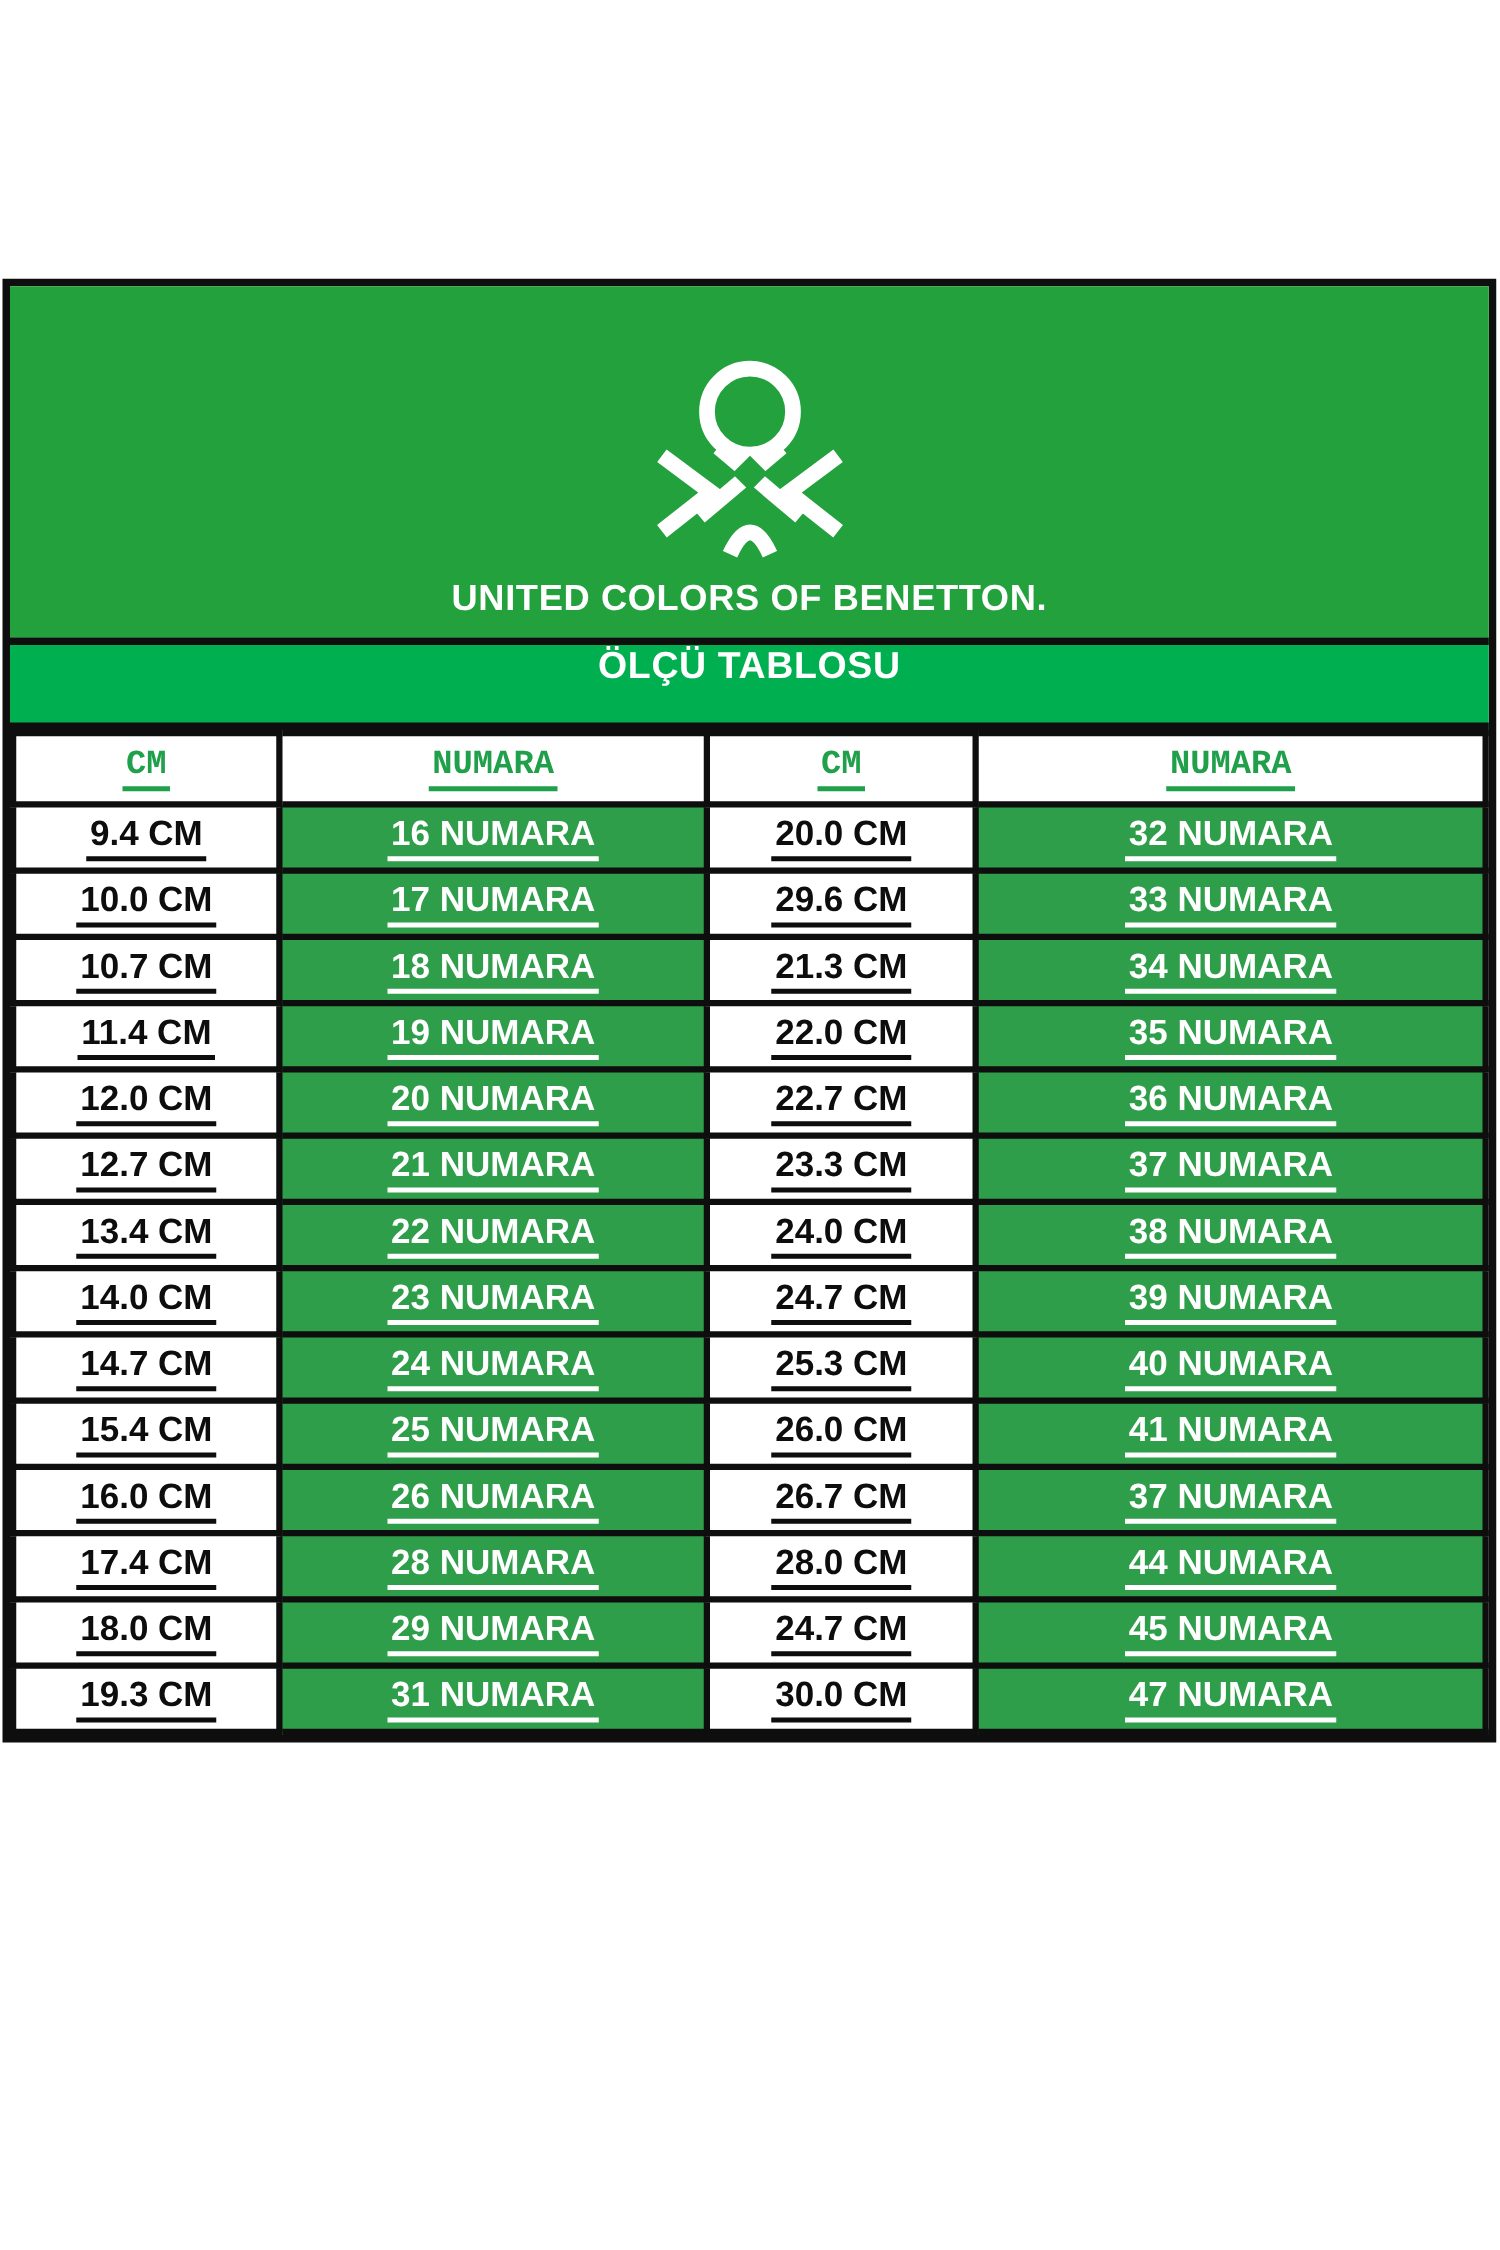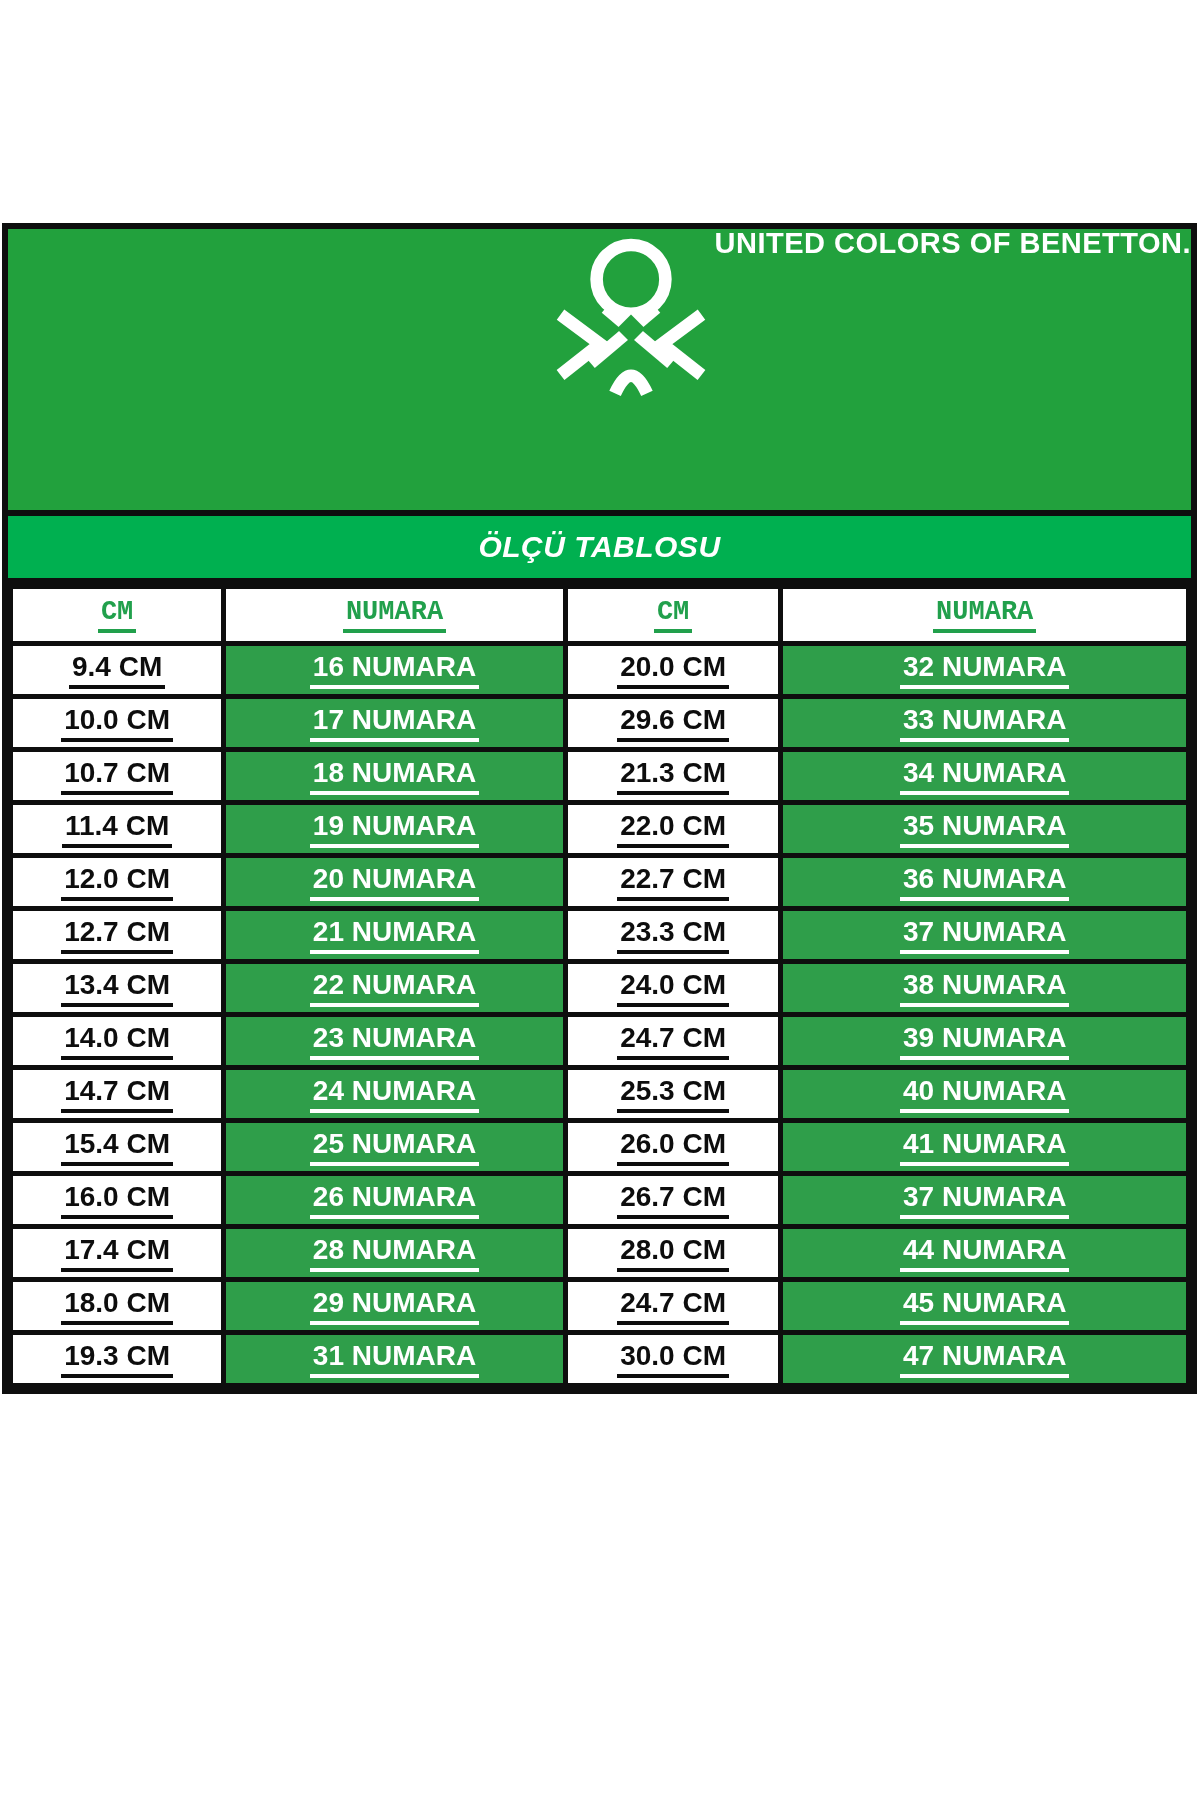--- a/index.html
+++ b/index.html
@@ -19,36 +19,36 @@
 
   .block{
     position:absolute; left:2px; top:223px; width:1195px;
     border:6px solid var(--line-black); background:#ffffff;
   }
 
   
   .brand-header{
     background:var(--header-green);
     height:281px;
-    display:flex; flex-direction:row; justify-content:flex-end;
+    display:flex; flex-direction:column; align-items:center; justify-content:flex-end;
     padding-bottom:16px;
   }
   .logo-wrap{ line-height:0; margin-bottom:14px; }
   .wordmark{
     color:#ffffff; font-size:29px; font-weight:bold; letter-spacing:0.5px;
     line-height:1;
   }
 
   
   .title-bar{
     background:var(--bar-green);
     border-top:6px solid var(--line-black);
     border-bottom:6px solid var(--line-black);
     height:74px;
-    display:flex; align-items:center; justify-content:center;font-style:italic;
+    display:flex; justify-content:center;
   }
   .title-bar .title-text{
     color:#ffffff; font-weight:bold; font-size:30px; letter-spacing:0.5px;
   }
 
   
   table.size-table{
     width:100%; border-collapse:collapse; table-layout:fixed;
   }
   .size-table th, .size-table td{

